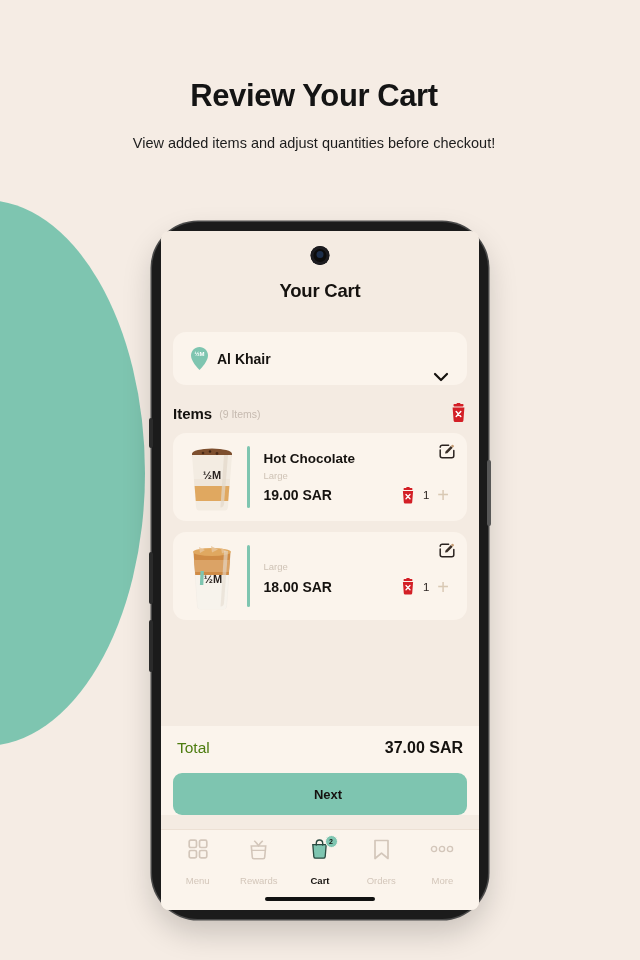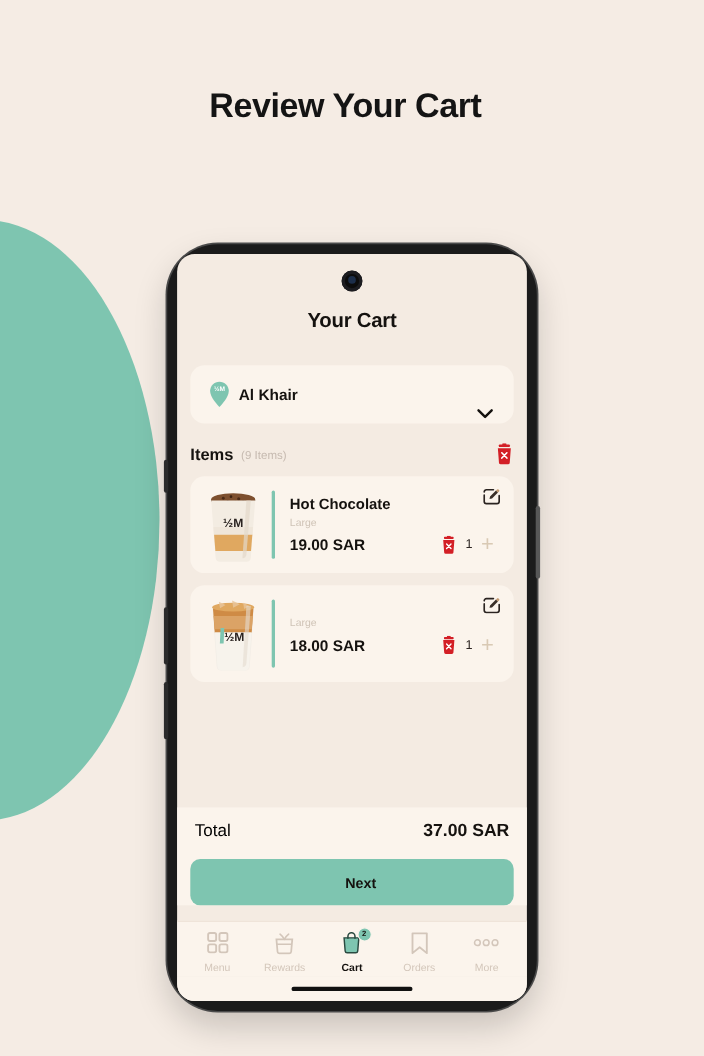--- a/index.html
+++ b/index.html
@@ -68,21 +68,21 @@
   .btn-l2 { left: -3px; top: 330px; width: 4px; height: 52px; }
   .btn-l3 { left: -3px; top: 398px; width: 4px; height: 52px; }
   .btn-r1 { right: -3px; top: 238px; width: 4px; height: 66px;
             background: #575757; }
 
   .screen {
     position: relative;
     width: 100%;
     height: 100%;
     background: #f4ebe2;
-    border-radius: 16px;
+    border-radius: 8px;
     overflow: hidden;
     display: flex;
     flex-direction: column;
   }
 
   .camera {
     position: absolute;
     top: 15px; left: 50%;
     transform: translateX(-50%);
     width: 19px; height: 19px;
@@ -256,21 +256,21 @@
   .footer {
     background: #fbf4ec;
     padding: 13px 12px 0 12px;
   }
   .total-row {
     display: flex;
     align-items: center;
     justify-content: space-between;
     padding: 0 4px;
   }
-  .total-label { font-size: 15.5px; color: #000000; }
+  .total-label { font-size: 15.5px; color: #4d7c0f; }
   .total-val { font-size: 16px; font-weight: bold; color: #15120f; }
   .next-btn {
     margin-top: 16px;
     height: 42px;
     background: #7ec5b0;
     border-radius: 9px;
     display: flex;
     align-items: center;
     justify-content: center;
     font-size: 13px;
@@ -300,21 +300,21 @@
   .tab-ico {
     height: 22px;
     display: flex;
     align-items: center;
     justify-content: center;
     position: relative;
   }
   .tab-lbl {
     font-size: 9.5px;
     color: #d3c6ba;
-    margin-top: 7px;
+    margin-top: 15px;
   }
   .tab.active .tab-lbl { color: #15120f; font-weight: bold; }
   .badge {
     position: absolute;
     right: -7px; top: -3px;
     width: 13px; height: 13px;
     border-radius: 50%;
     background: #7ec5b0;
     border: 1.3px solid #fbf4ec;
     color: #15120f;
@@ -338,20 +338,21 @@
     border-radius: 3px;
   }
 </style>
 </head>
 <body>
 
 <div class="blob"></div>
 
 <div class="promo">
   <div class="promo-title">Review Your Cart</div>
+  <div class="promo-sub">View added items and adjust quantities before checkout!</div>
 </div>
 
 <div class="phone">
   <div class="side-btn btn-l1"></div>
   <div class="side-btn btn-l2"></div>
   <div class="side-btn btn-l3"></div>
   <div class="side-btn btn-r1"></div>
 
   <div class="screen">
 

